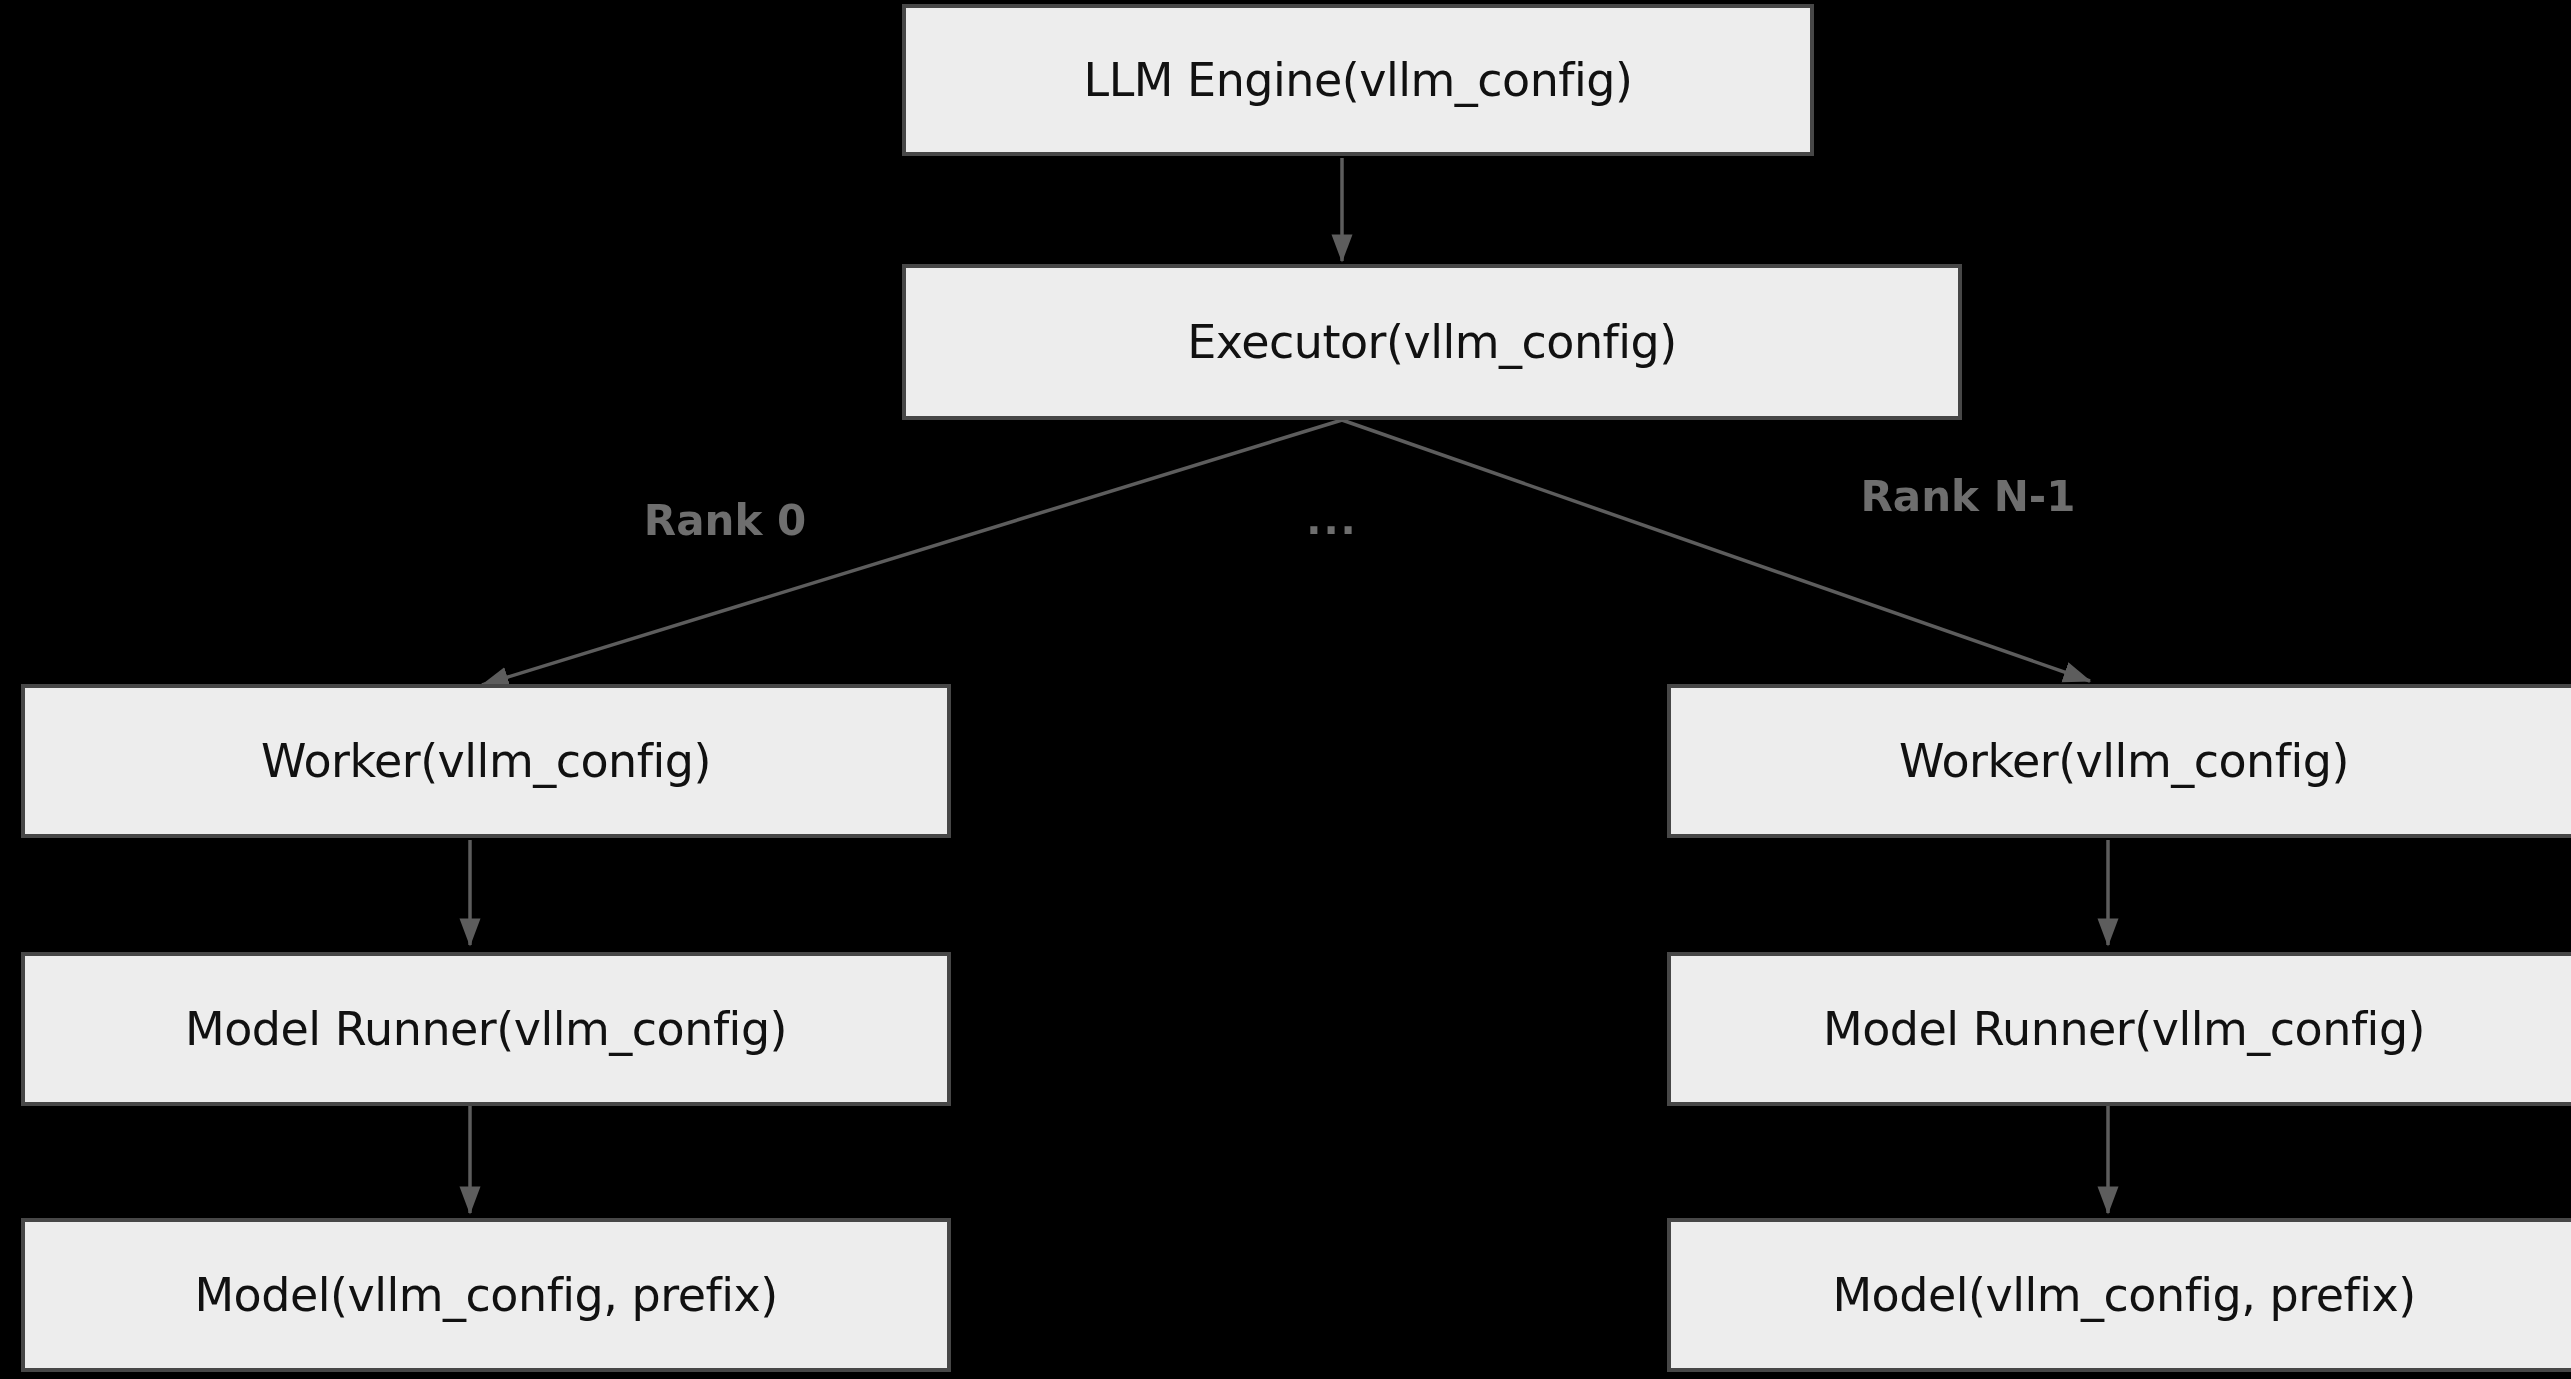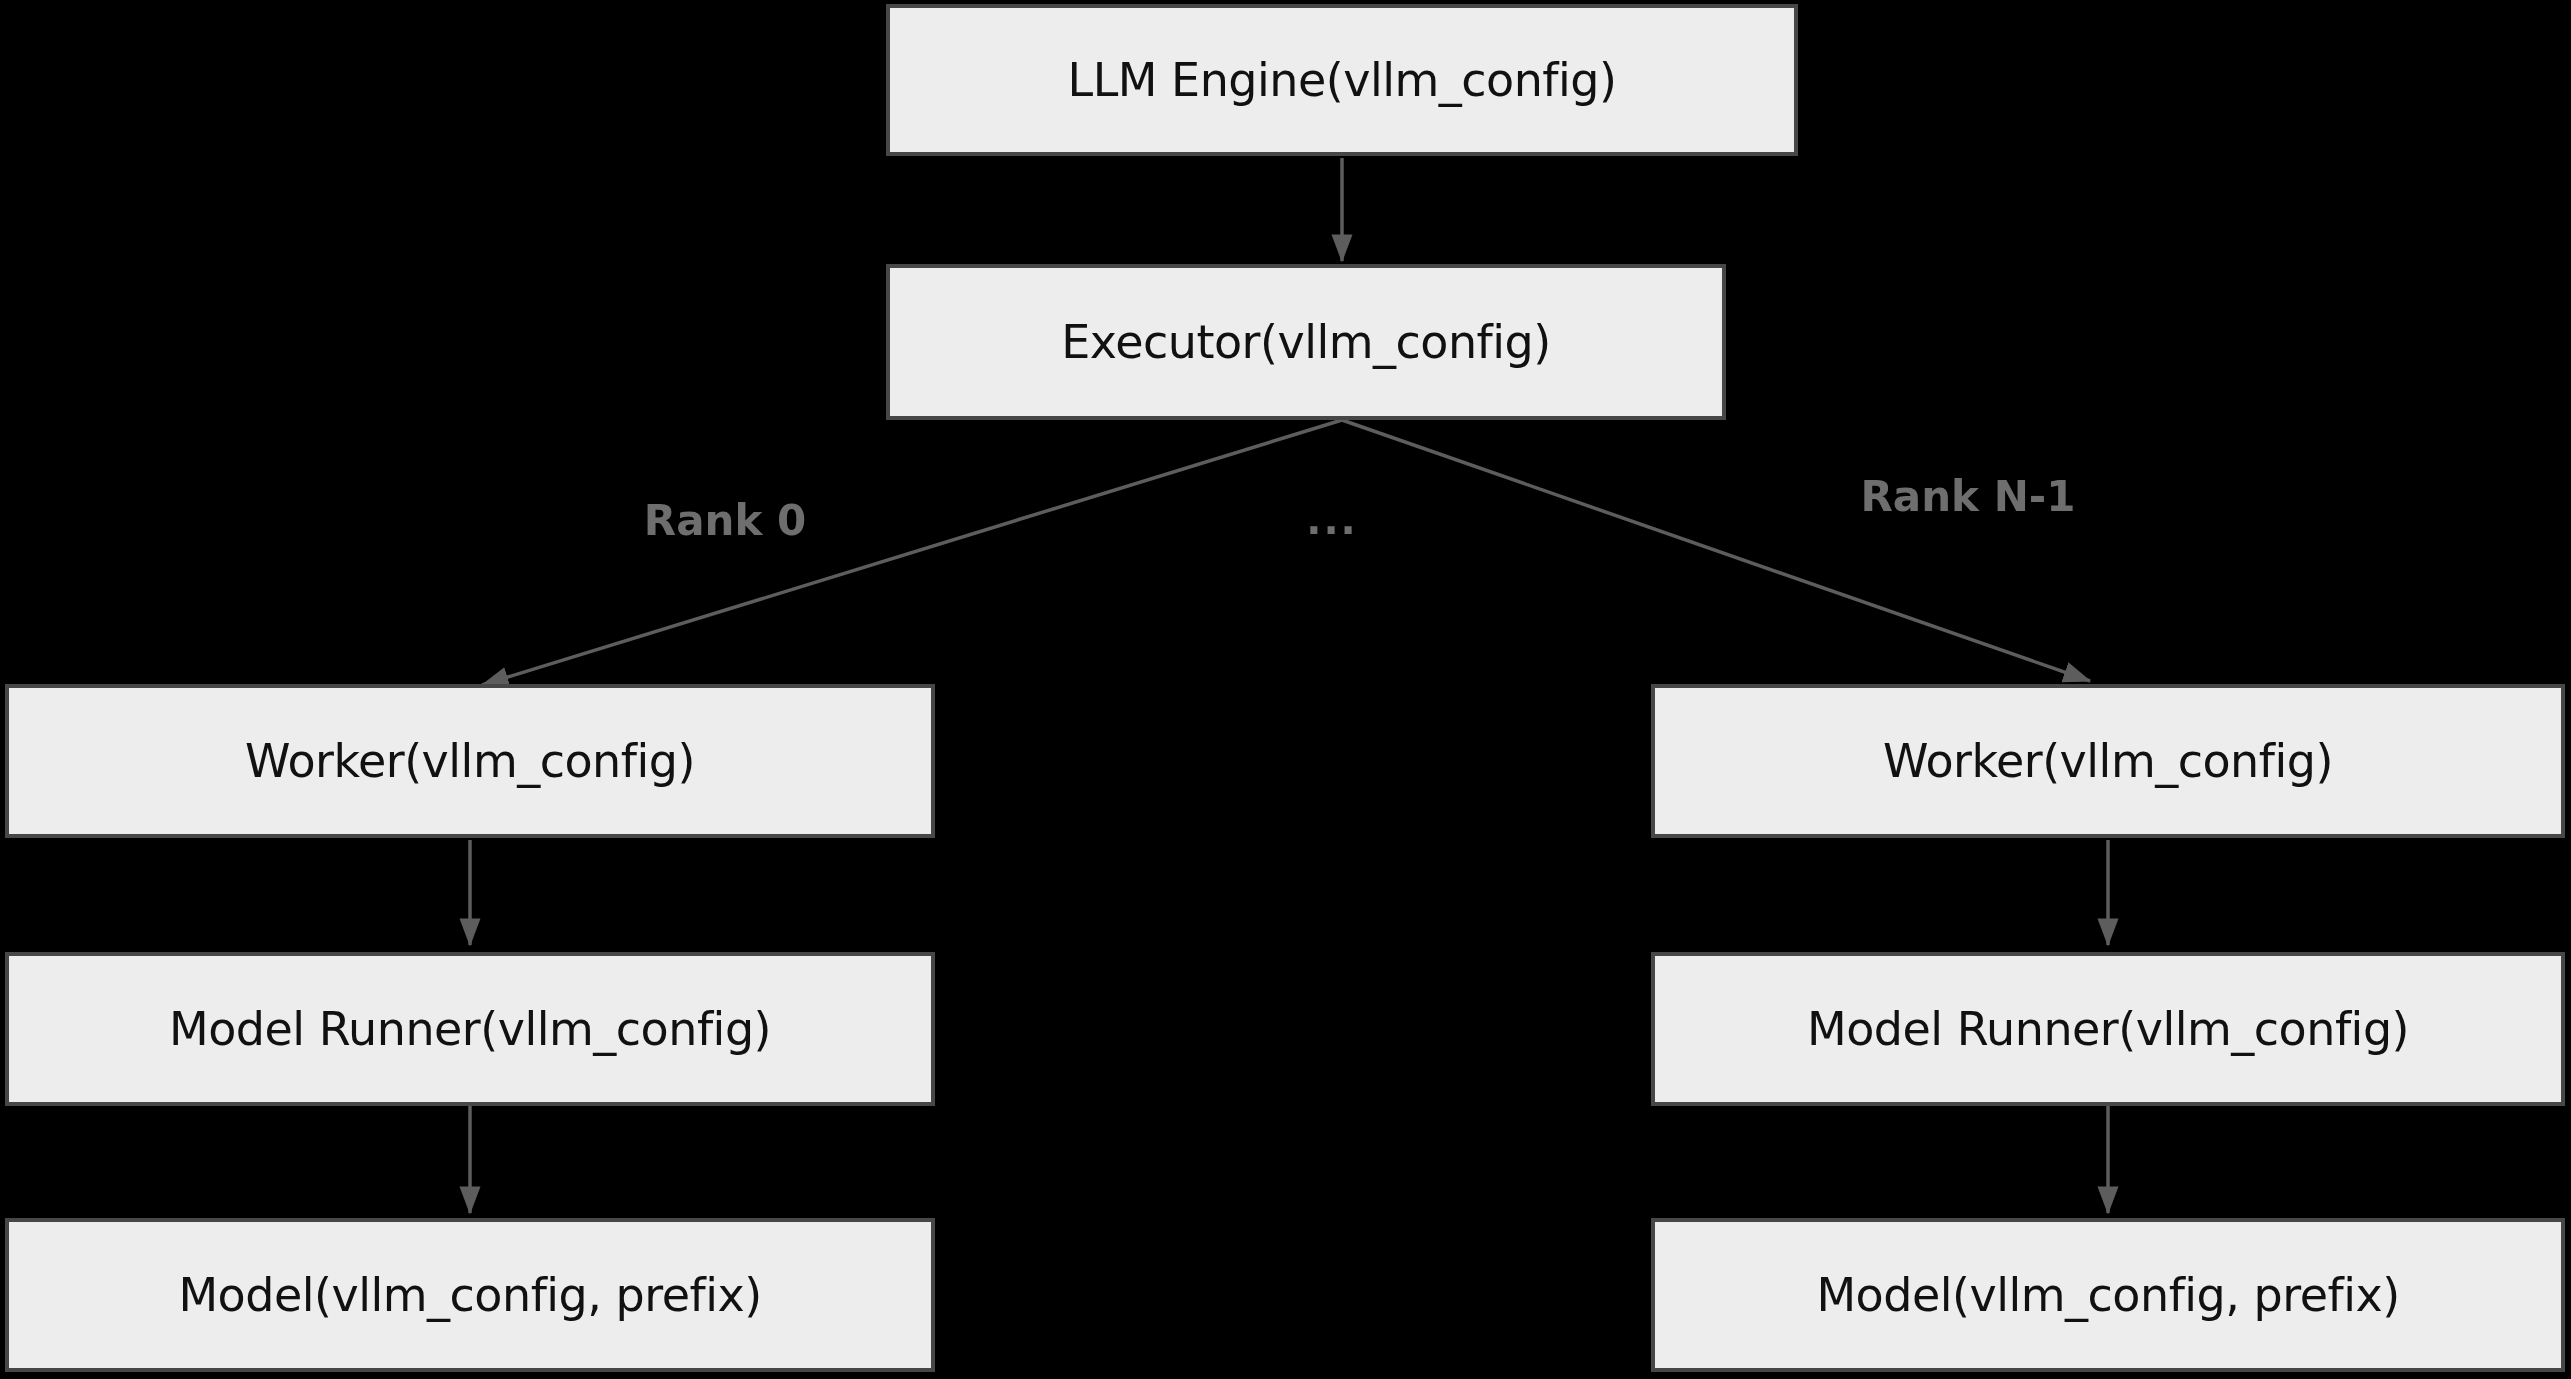--- a/index.html
+++ b/index.html
@@ -43,20 +43,21 @@
     background: var(--node-fill);
     border: 4px solid var(--node-border);
     color: var(--node-text);
     display: flex;
     align-items: center;
     justify-content: center;
     font-size: 46px;
     font-weight: 500;
     letter-spacing: -0.5px;
     white-space: nowrap;
+    margin-left: 16px;
   }
   .edge-label {
     position: absolute;
     transform: translate(-50%, -50%);
     color: var(--edge-label);
     font-size: 42px;
     font-weight: 600;
     white-space: nowrap;
     text-align: center;
   }
@@ -81,21 +82,21 @@
     <line x1="1342" y1="420" x2="482" y2="685" marker-end="url(#arrow)"></line>
     <line x1="1342" y1="420" x2="2090" y2="681" marker-end="url(#arrow)"></line>
     <line x1="470" y1="840" x2="470" y2="945" marker-end="url(#arrow)"></line>
     <line x1="470" y1="1106" x2="470" y2="1213" marker-end="url(#arrow)"></line>
     <line x1="2108" y1="840" x2="2108" y2="945" marker-end="url(#arrow)"></line>
     <line x1="2108" y1="1106" x2="2108" y2="1213" marker-end="url(#arrow)"></line>
   </svg>
 
   <div class="node" style="left:886px; top:4px; width:912px; height:152px;">LLM Engine(vllm_config)</div>
 
-  <div class="node" style="left:886px; top:264px; width:840px; height:156px;">Executor(vllm_config)</div>
+  <div class="node" style="left:886px; top:264px; width:1060px; height:156px;">Executor(vllm_config)</div>
 
   <div class="node" style="left:5px; top:684px; width:930px; height:154px;">Worker(vllm_config)</div>
 
   <div class="node" style="left:5px; top:952px; width:930px; height:154px;">Model Runner(vllm_config)</div>
 
   <div class="node" style="left:5px; top:1218px; width:930px; height:154px;">Model(vllm_config, prefix)</div>
 
   <div class="node" style="left:1651px; top:684px; width:914px; height:154px;">Worker(vllm_config)</div>
 
   <div class="node" style="left:1651px; top:952px; width:914px; height:154px;">Model Runner(vllm_config)</div>

